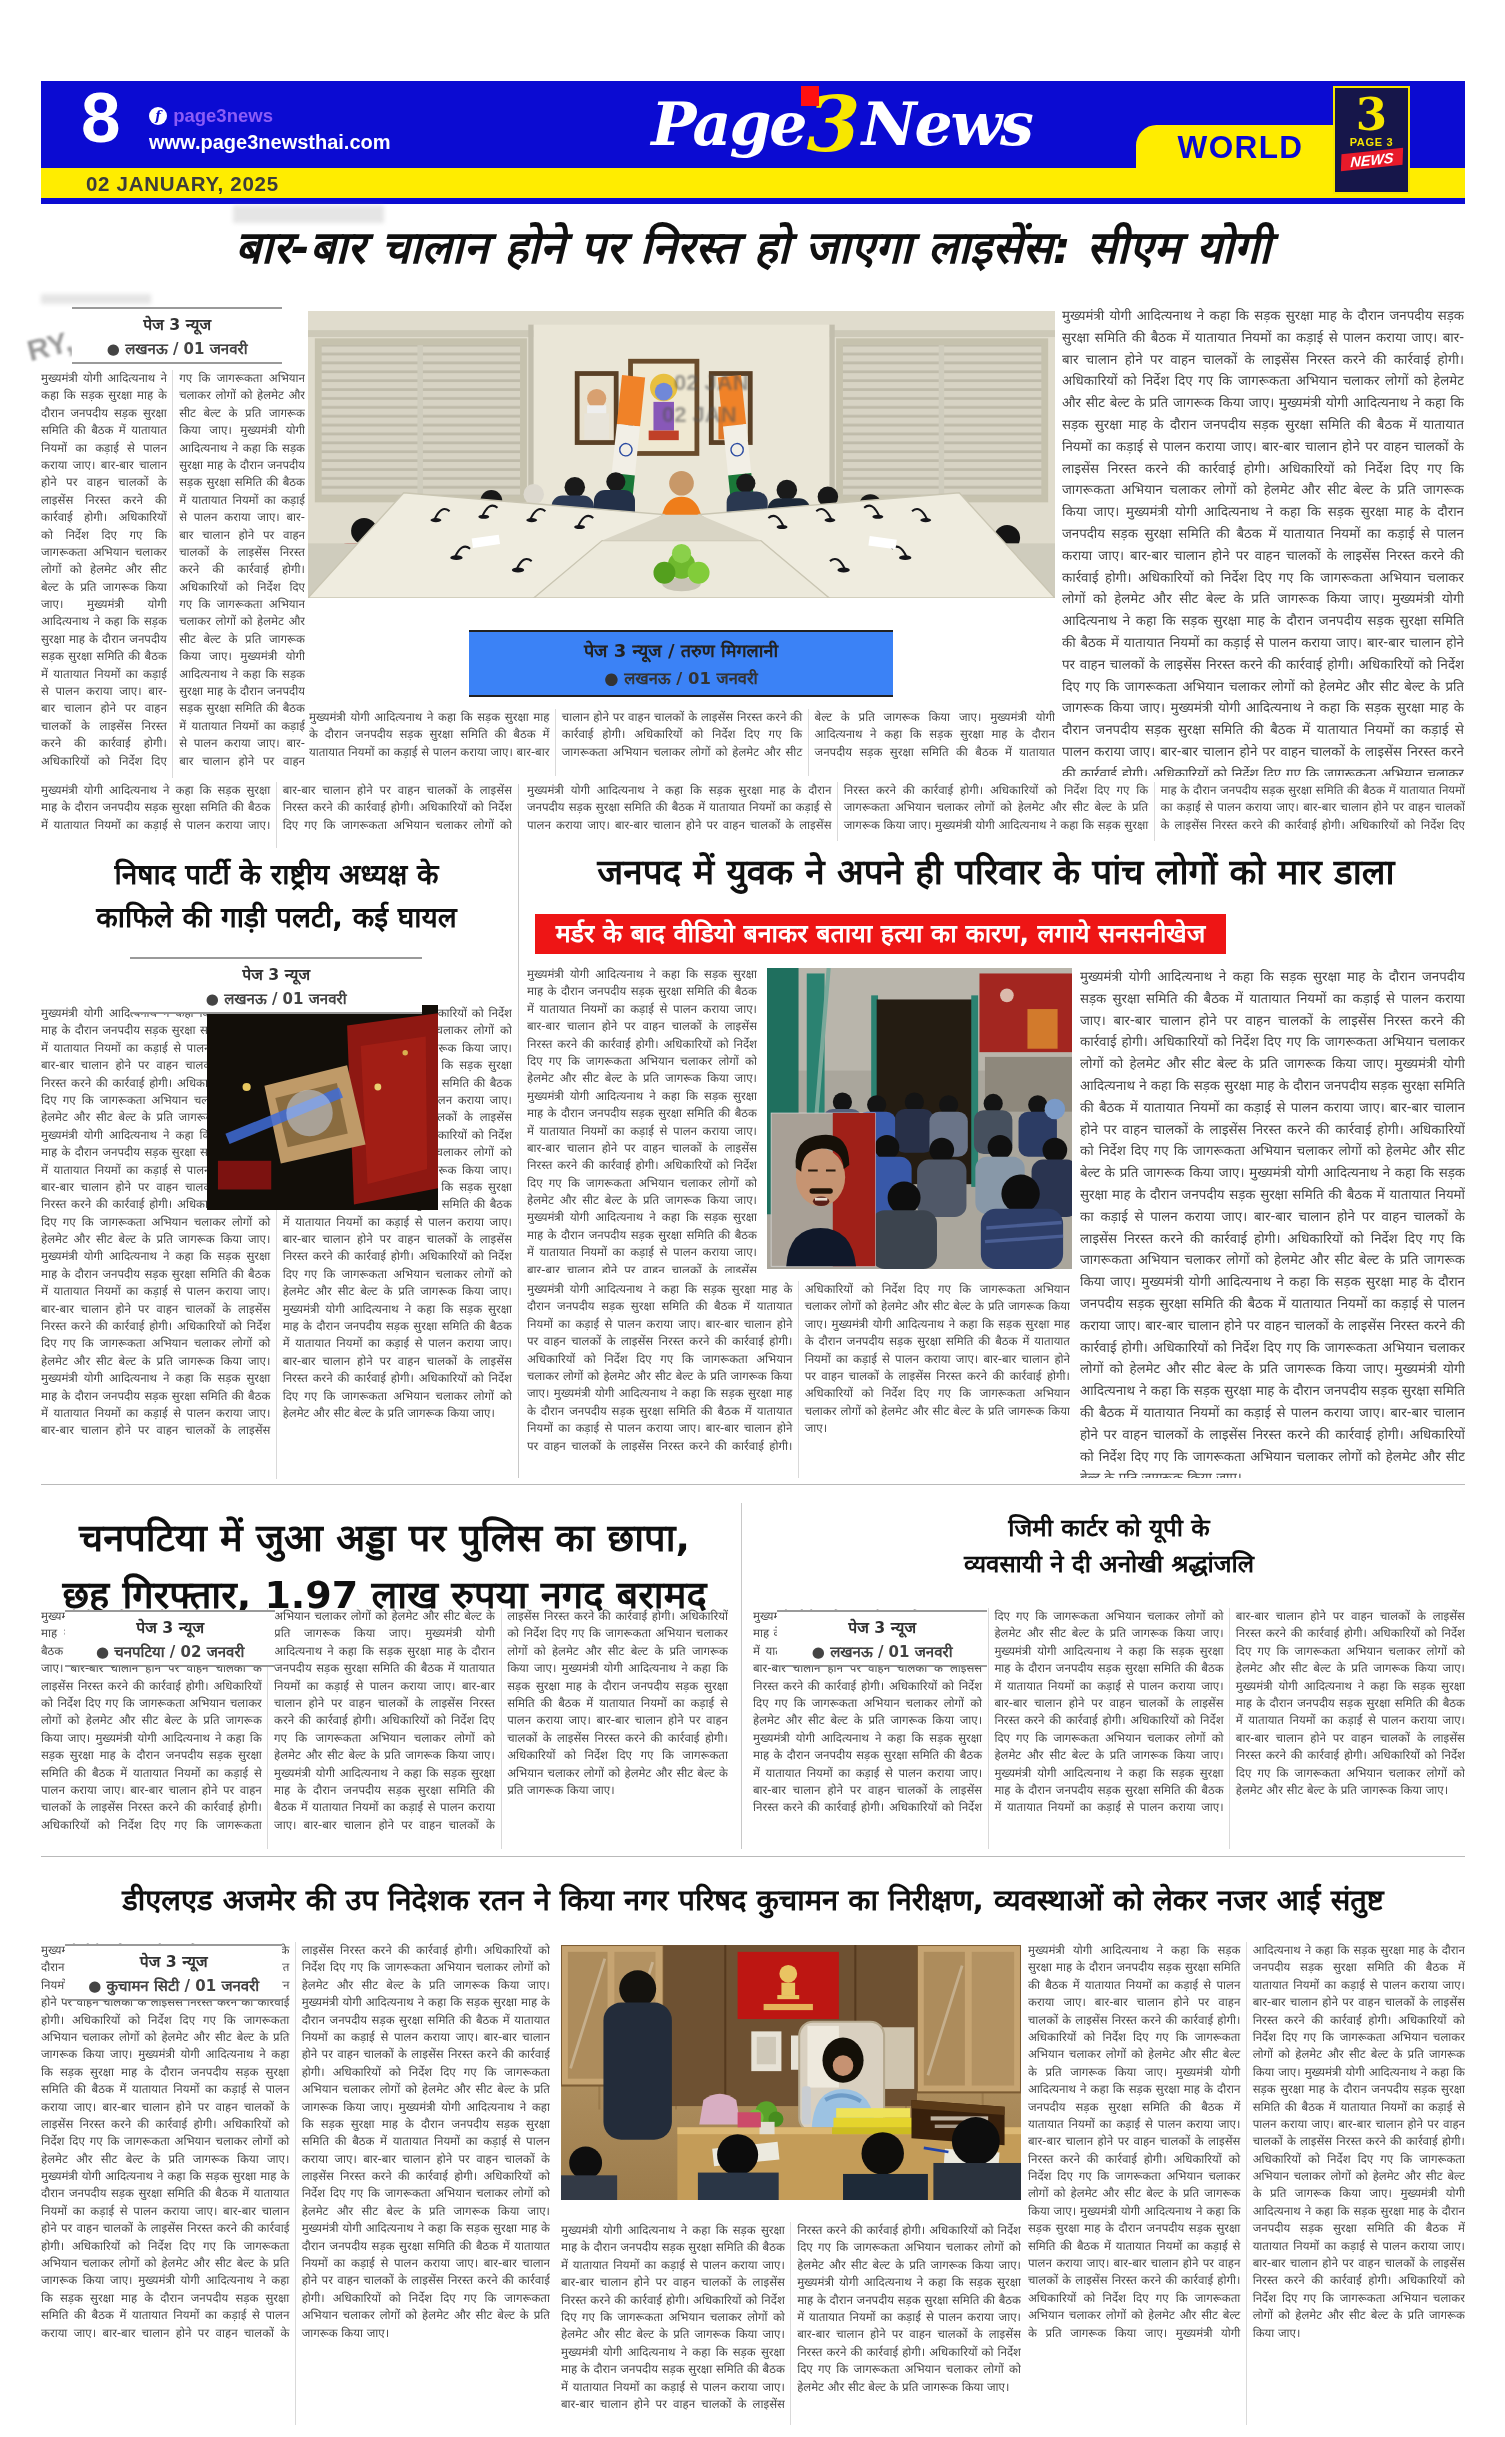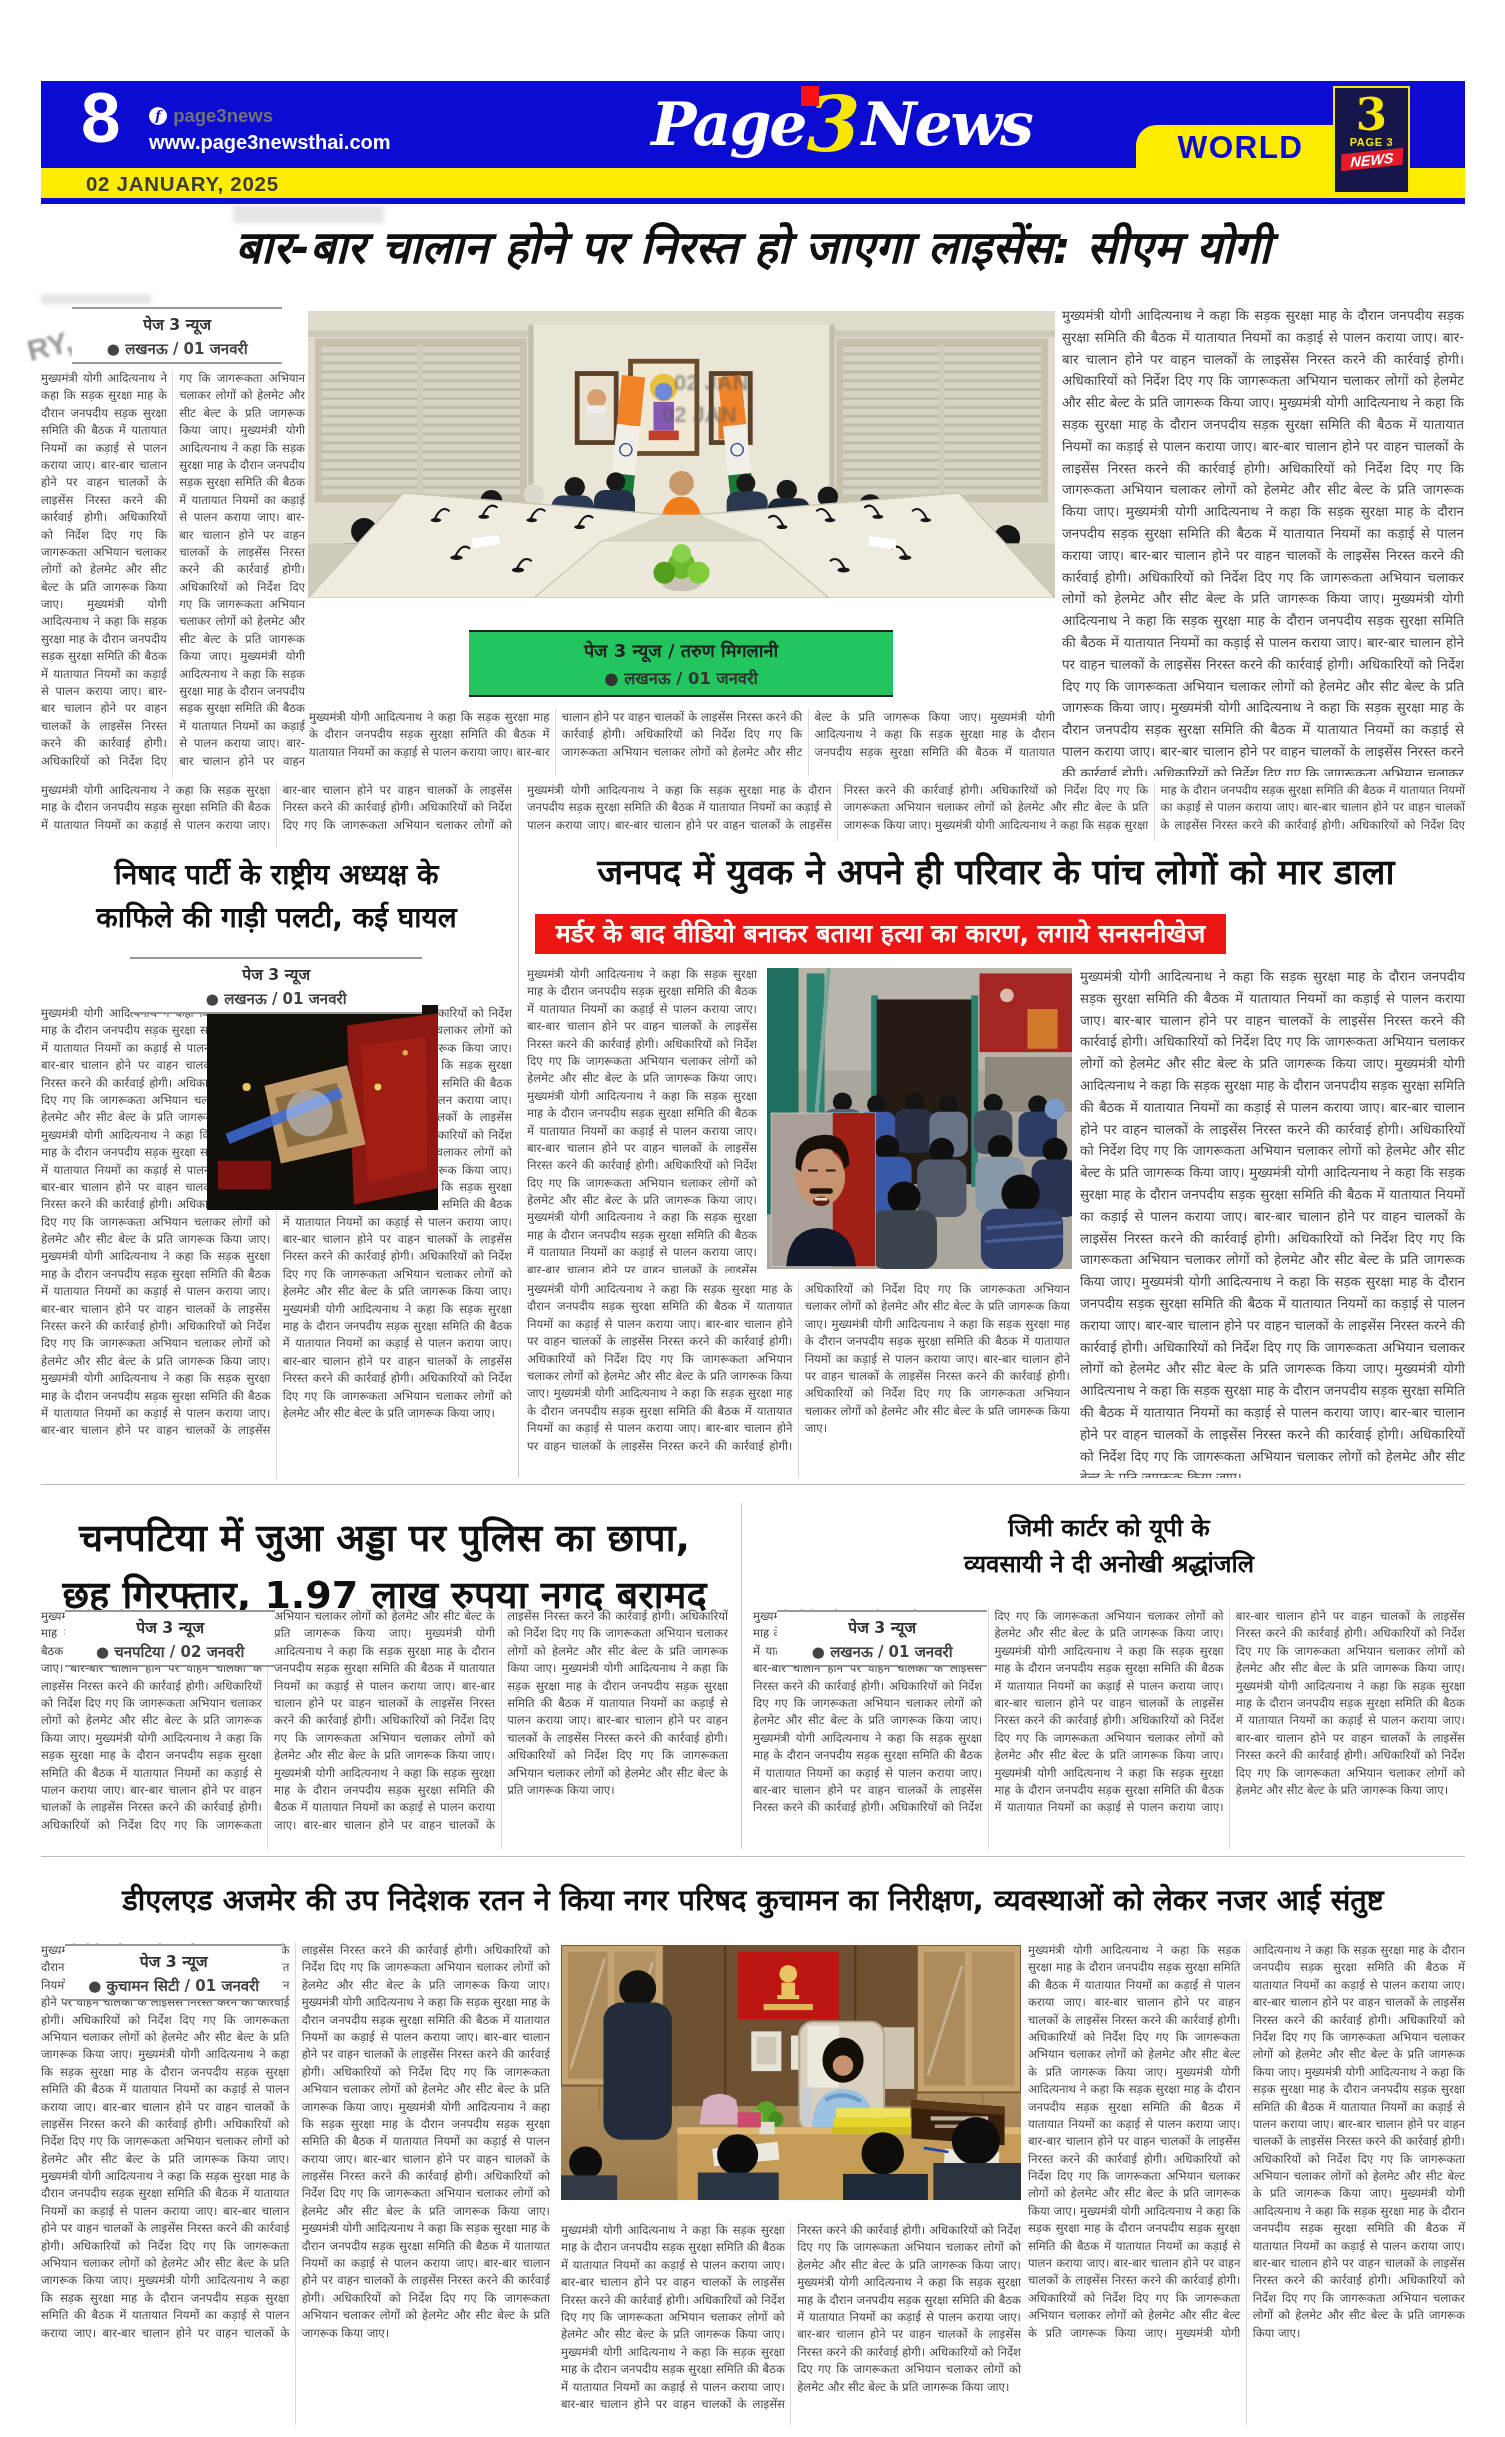--- a/index.html
+++ b/index.html
@@ -5,21 +5,21 @@
   html,body{margin:0;padding:0;background:#ffffff;}
   #page{position:relative;width:1506px;height:2438px;background:#fff;overflow:hidden;
         font-family:"Liberation Sans",sans-serif;}
   .abs{position:absolute;}
   
   .band{left:41px;top:81px;width:1424px;height:88px;background:#0b0bd2;}
   .pagenum{left:81px;top:82px;font:700 71px "Liberation Sans",sans-serif;color:#fff;line-height:1;}
   .fbrow{left:149px;top:105px;display:flex;align-items:center;}
   .fbicon{width:18px;height:18px;border-radius:50%;background:#fff;color:#0b0bd2;
           font:700 italic 13px "DejaVu Serif",serif;text-align:center;line-height:18px;}
-  .fbhandle{margin-left:6.2px;font:700 18.5px "Liberation Sans",sans-serif;color:#737373;}
+  .fbhandle{margin-left:6.2px;font:700 18.5px "Liberation Sans",sans-serif;color:#8b5cf6;}
   .url{left:149px;top:131px;font:700 20px "Liberation Sans",sans-serif;color:#fff;}
   .masthead{left:602px;top:83px;width:479px;height:82px;display:flex;align-items:center;justify-content:center;
             font-family:"DejaVu Serif",serif;font-weight:700;}
   .mh-word{font-size:60px;color:#fff;letter-spacing:-2.1px;font-style:italic;}
   .mh-three{position:relative;font-size:77px;color:#f7e600;margin:0 1.4px;line-height:1;font-style:italic;}
   .mh-three::before{content:"";position:absolute;left:-5.5px;top:0px;width:18px;height:20.5px;background:#ff1010;}
   .worldtab{left:1136px;top:125px;width:209px;height:44px;background:#ffed00;border-radius:20.5px 0 0 0;
             display:flex;align-items:center;justify-content:center;}
   .worldtxt{font:800 31.5px "Liberation Sans",sans-serif;color:#0b0bd2;letter-spacing:1.4px;}
   .logobox{left:1333px;top:86px;width:77px;height:108px;background:#16164a;border:2.1px solid #f7e600;
@@ -45,21 +45,21 @@
   
   .garb{font-family:"DejaVu Sans",sans-serif;font-size:11.6px;line-height:1.5;color:#474747;
         text-align:justify;filter:blur(0.5px);overflow:hidden;column-gap:12.3px;column-rule:0.7px solid #d9d9d9;}
   .c2{column-count:2;} .c3{column-count:3;}
   .big{font-size:13.3px;line-height:1.64;}
   
   .by{background:#fff;border-top:2.7px solid #9a9a9a;border-bottom:2.7px solid #9a9a9a;text-align:center;
       padding:4.1px 2.7px;filter:blur(0.3px);z-index:4;}
   .by .l1{font:700 15.7px "DejaVu Sans",sans-serif;color:#333;}
   .by .l2{font:700 15px "DejaVu Sans",sans-serif;color:#444;margin-top:2.7px;}
-  .cap{background:#22c55e;text-align:center;border-top:2.1px solid #222;border-bottom:2.1px solid #222;
+  .cap{background:#3b82f6;text-align:center;border-top:2.1px solid #222;border-bottom:2.1px solid #222;
        padding:5.5px 0 6.8px 0;filter:blur(0.3px);}
   .cap .l1{font:700 18px "DejaVu Sans",sans-serif;color:#222;}
   .cap .l2{font:700 16.4px "DejaVu Sans",sans-serif;color:#333;margin-top:4.1px;}
   
   .ph{overflow:hidden;background:#ddd;}
   .ph svg{display:block;width:100%;height:100%;}
   
   .rot{transform:rotate(-14deg);color:#808080;opacity:.8;filter:blur(1px);
        font:700 30px "Liberation Sans",sans-serif;z-index:3;}
   .ghost{color:#555;opacity:.55;filter:blur(0.8px);font:700 22px "Liberation Sans",sans-serif;z-index:3;}

